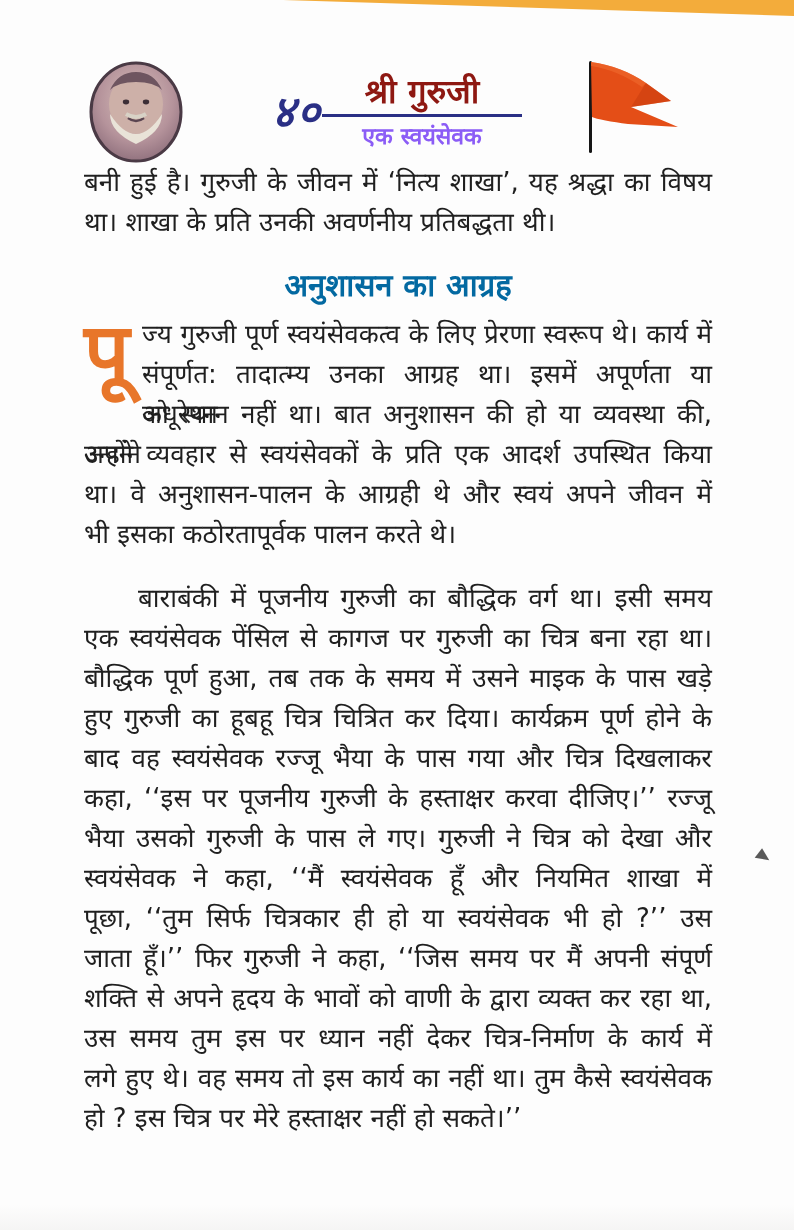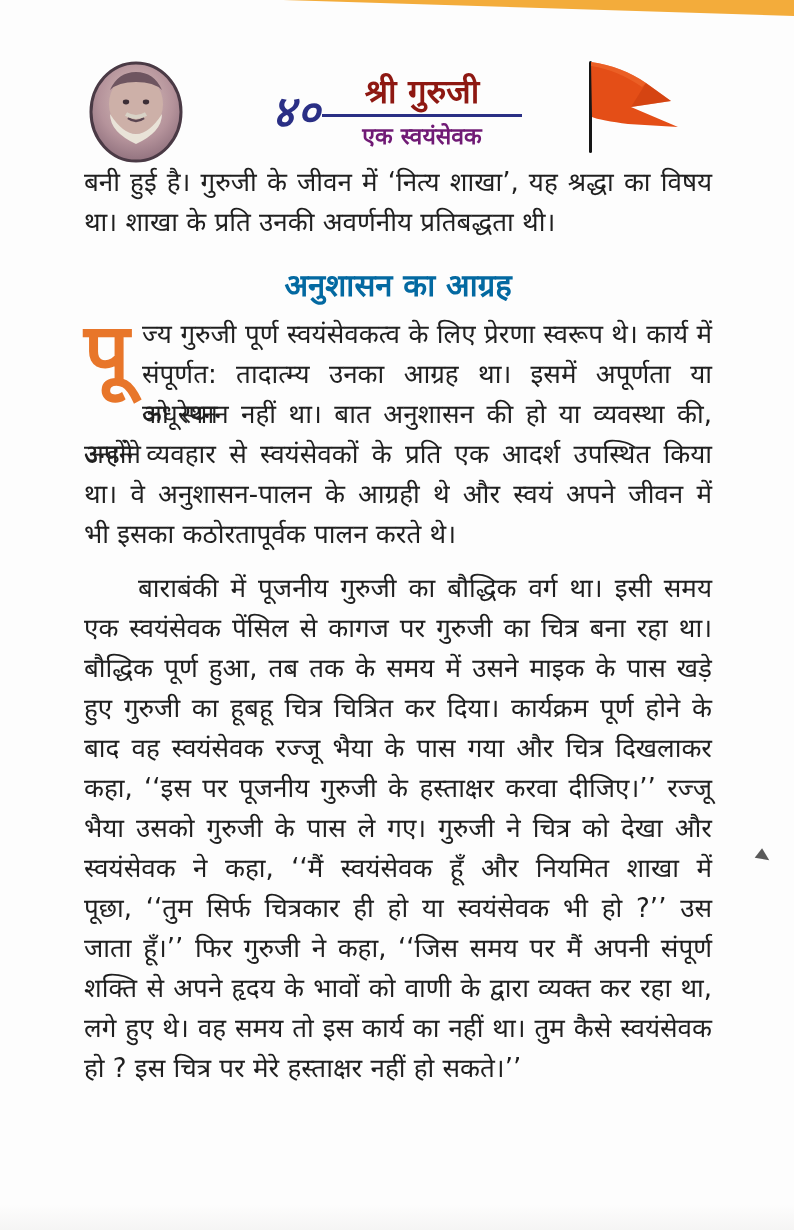--- a/index.html
+++ b/index.html
@@ -39,21 +39,21 @@
   }
   .book-title{
     font-size:33px;font-weight:bold;line-height:40px;
     display:inline-block;
   }
   .title-rule{
     height:0;border-bottom:3px solid;
     margin:2px 0 4px 0;
   }
   .book-subtitle{
-    font-size:23px;font-weight:bold;color:#701a75;line-height:30px;
+    font-size:23px;font-weight:bold;color:#8b5cf6;line-height:30px;
   }
   .flag{
     position:absolute;left:572px;top:56px;width:138px;height:108px;
   }
   
   .body-text{
     position:absolute;left:84px;top:162px;width:628px;
     font-size:26px;line-height:40px;
   }
   .tline{
@@ -63,21 +63,21 @@
     height:40px;
   }
   .tline.last{text-align-last:left;}
   .tline.indent{padding-left:54px;}
   .section-heading{
     margin-top:20px;
     font-size:31px;font-weight:bold;line-height:46px;
     height:46px;
   }
   .para1{margin-top:6px;}
-  .para2{margin-top:14px;}
+  .para2{margin-top:24px;}
   .drop-cap{
     float:left;
     width:54px;height:84px;
     font-size:80px;line-height:78px;
     font-weight:bold;
     margin-right:4px;
   }
   
   .ink-mark{
     position:absolute;left:757px;top:851px;
@@ -160,20 +160,21 @@
       <div class="tline">एक स्वयंसेवक पेंसिल से कागज पर गुरुजी का चित्र बना रहा था।</div>
       <div class="tline">बौद्धिक पूर्ण हुआ, तब तक के समय में उसने माइक के पास खड़े</div>
       <div class="tline">हुए गुरुजी का हूबहू चित्र चित्रित कर दिया। कार्यक्रम पूर्ण होने के</div>
       <div class="tline">बाद वह स्वयंसेवक रज्जू भैया के पास गया और चित्र दिखलाकर</div>
       <div class="tline">कहा, ‘‘इस पर पूजनीय गुरुजी के हस्ताक्षर करवा दीजिए।’’ रज्जू</div>
       <div class="tline">भैया उसको गुरुजी के पास ले गए। गुरुजी ने चित्र को देखा और</div>
       <div class="tline">स्वयंसेवक ने कहा, ‘‘मैं स्वयंसेवक हूँ और नियमित शाखा में</div>
       <div class="tline">पूछा, ‘‘तुम सिर्फ चित्रकार ही हो या स्वयंसेवक भी हो ?’’ उस</div>
       <div class="tline">जाता हूँ।’’ फिर गुरुजी ने कहा, ‘‘जिस समय पर मैं अपनी संपूर्ण</div>
       <div class="tline">शक्ति से अपने हृदय के भावों को वाणी के द्वारा व्यक्त कर रहा था,</div>
+      <div class="tline">उस समय तुम इस पर ध्यान नहीं देकर चित्र-निर्माण के कार्य में</div>
       <div class="tline">लगे हुए थे। वह समय तो इस कार्य का नहीं था। तुम कैसे स्वयंसेवक</div>
       <div class="tline last">हो ? इस चित्र पर मेरे हस्ताक्षर नहीं हो सकते।’’</div>
     </div>
 
   </div>
 
   <div class="ink-mark"></div>
 
   <div class="scan-shadow"></div>
 

